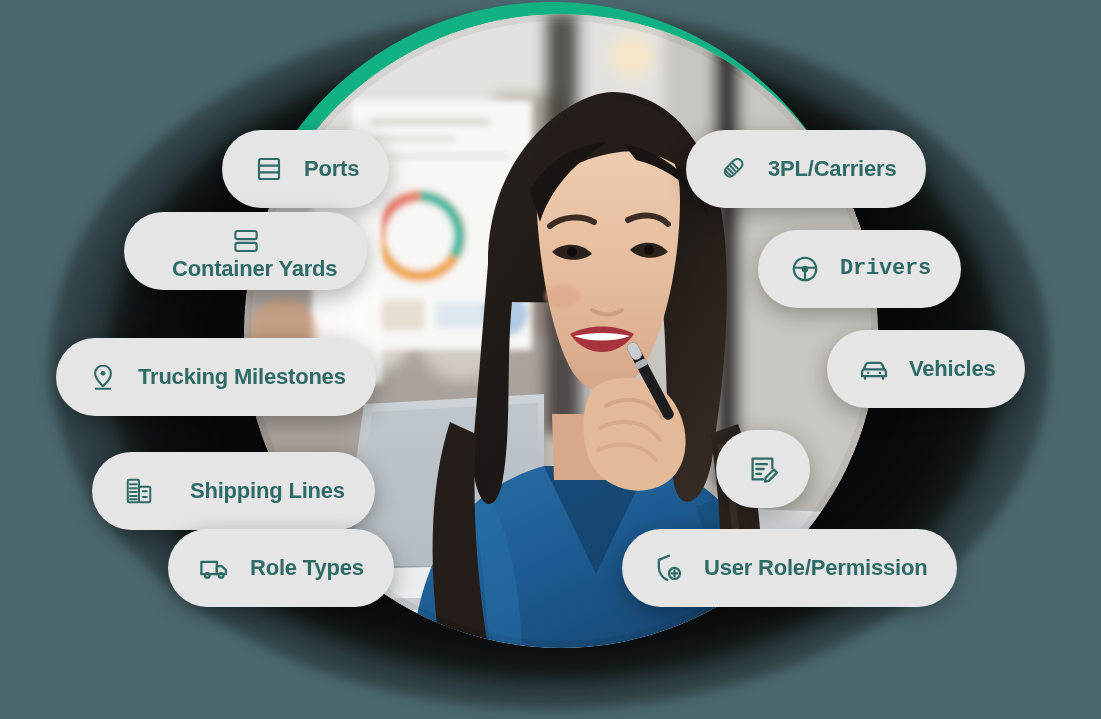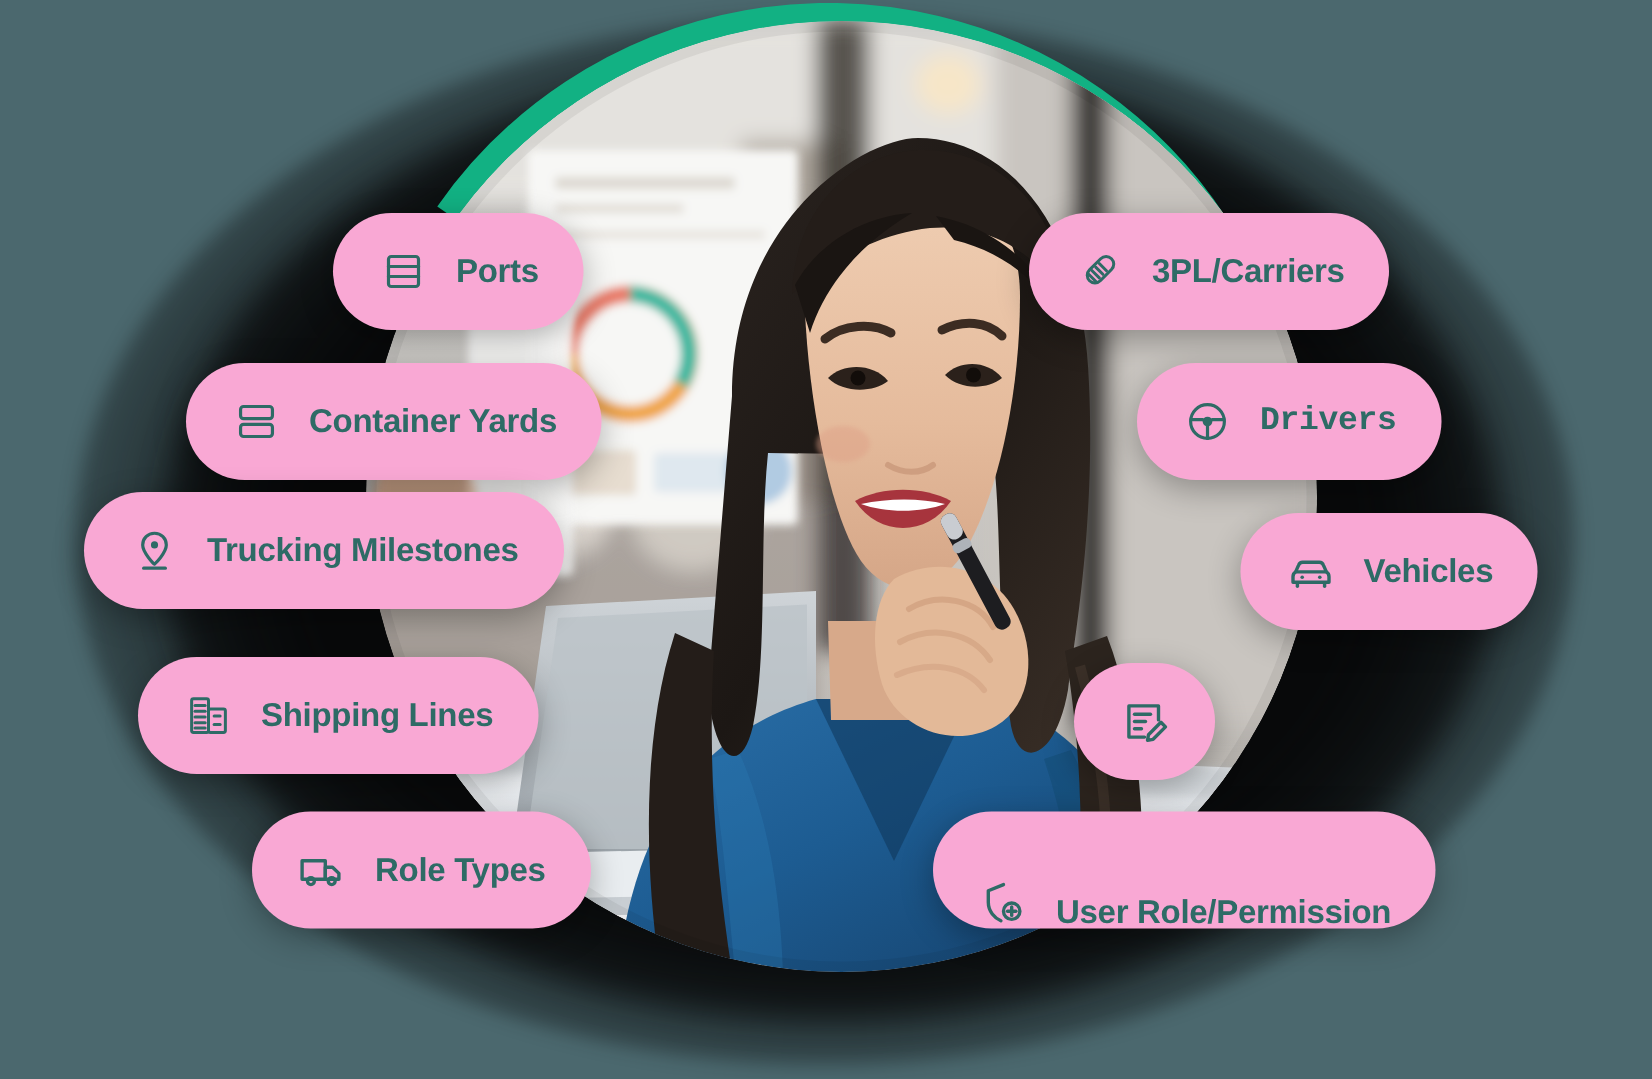--- a/index.html
+++ b/index.html
@@ -73,26 +73,25 @@
     overflow: hidden;
   }
   .photo-circle svg { display: block; }
 
   
   .pill {
     position: absolute;
     display: flex;
     align-items: center;
     height: 78px;
-    background: #f9a8d4;
+    background: #e5e5e5;
     border-radius: 39px;
-    padding: 0 30px;
+    padding: 12px 30px;
     box-shadow: 0 6px 22px rgba(0,0,0,0.30);
     white-space: nowrap;
-    margin-top: 12px;
   }
   .pill .pill-icon {
     display: flex;
     align-items: center;
     justify-content: center;
     width: 34px;
     height: 34px;
     flex: 0 0 34px;
     color: #2e6b66;
   }
@@ -100,30 +99,30 @@
     margin-left: 18px;
     font-size: 22px;
     font-weight: bold;
     color: #2e6b66;
     letter-spacing: -0.2px;
     line-height: 1;
   }
 
   
   .p-ports            { left: 222px; top: 130px; }
-  .p-container-yards  { left: 124px; top: 230px; }
-  .p-trucking         { left: 56px;  top: 316px; }
-  .p-shipping         { left: 92px;  top: 426px; }
+  .p-container-yards  { left: 124px; top: 212px; flex-direction: column; }
+  .p-trucking         { left: 56px;  top: 338px; }
+  .p-shipping         { left: 92px;  top: 452px; gap: 16px; }
   .p-truck-types      { left: 168px; top: 529px; }
 
   .p-3pl              { left: 686px; top: 130px; }
   .p-drivers          { left: 758px; top: 230px; font-family: Liberation Mono, monospace; }
   .p-vehicles         { left: 827px; top: 330px; align-items: center; }
   .p-addon            { left: 716px; top: 430px; }
-  .p-userrole         { left: 622px; top: 529px; align-items: flex-end; }
+  .p-userrole         { left: 622px; top: 529px; }
 </style>
 </head>
 <body>
 
 <div id="stage">
 
   <div class="halo"></div>
   <div class="halo2"></div>
 
   <svg class="ring" viewBox="0 0 636 636">

